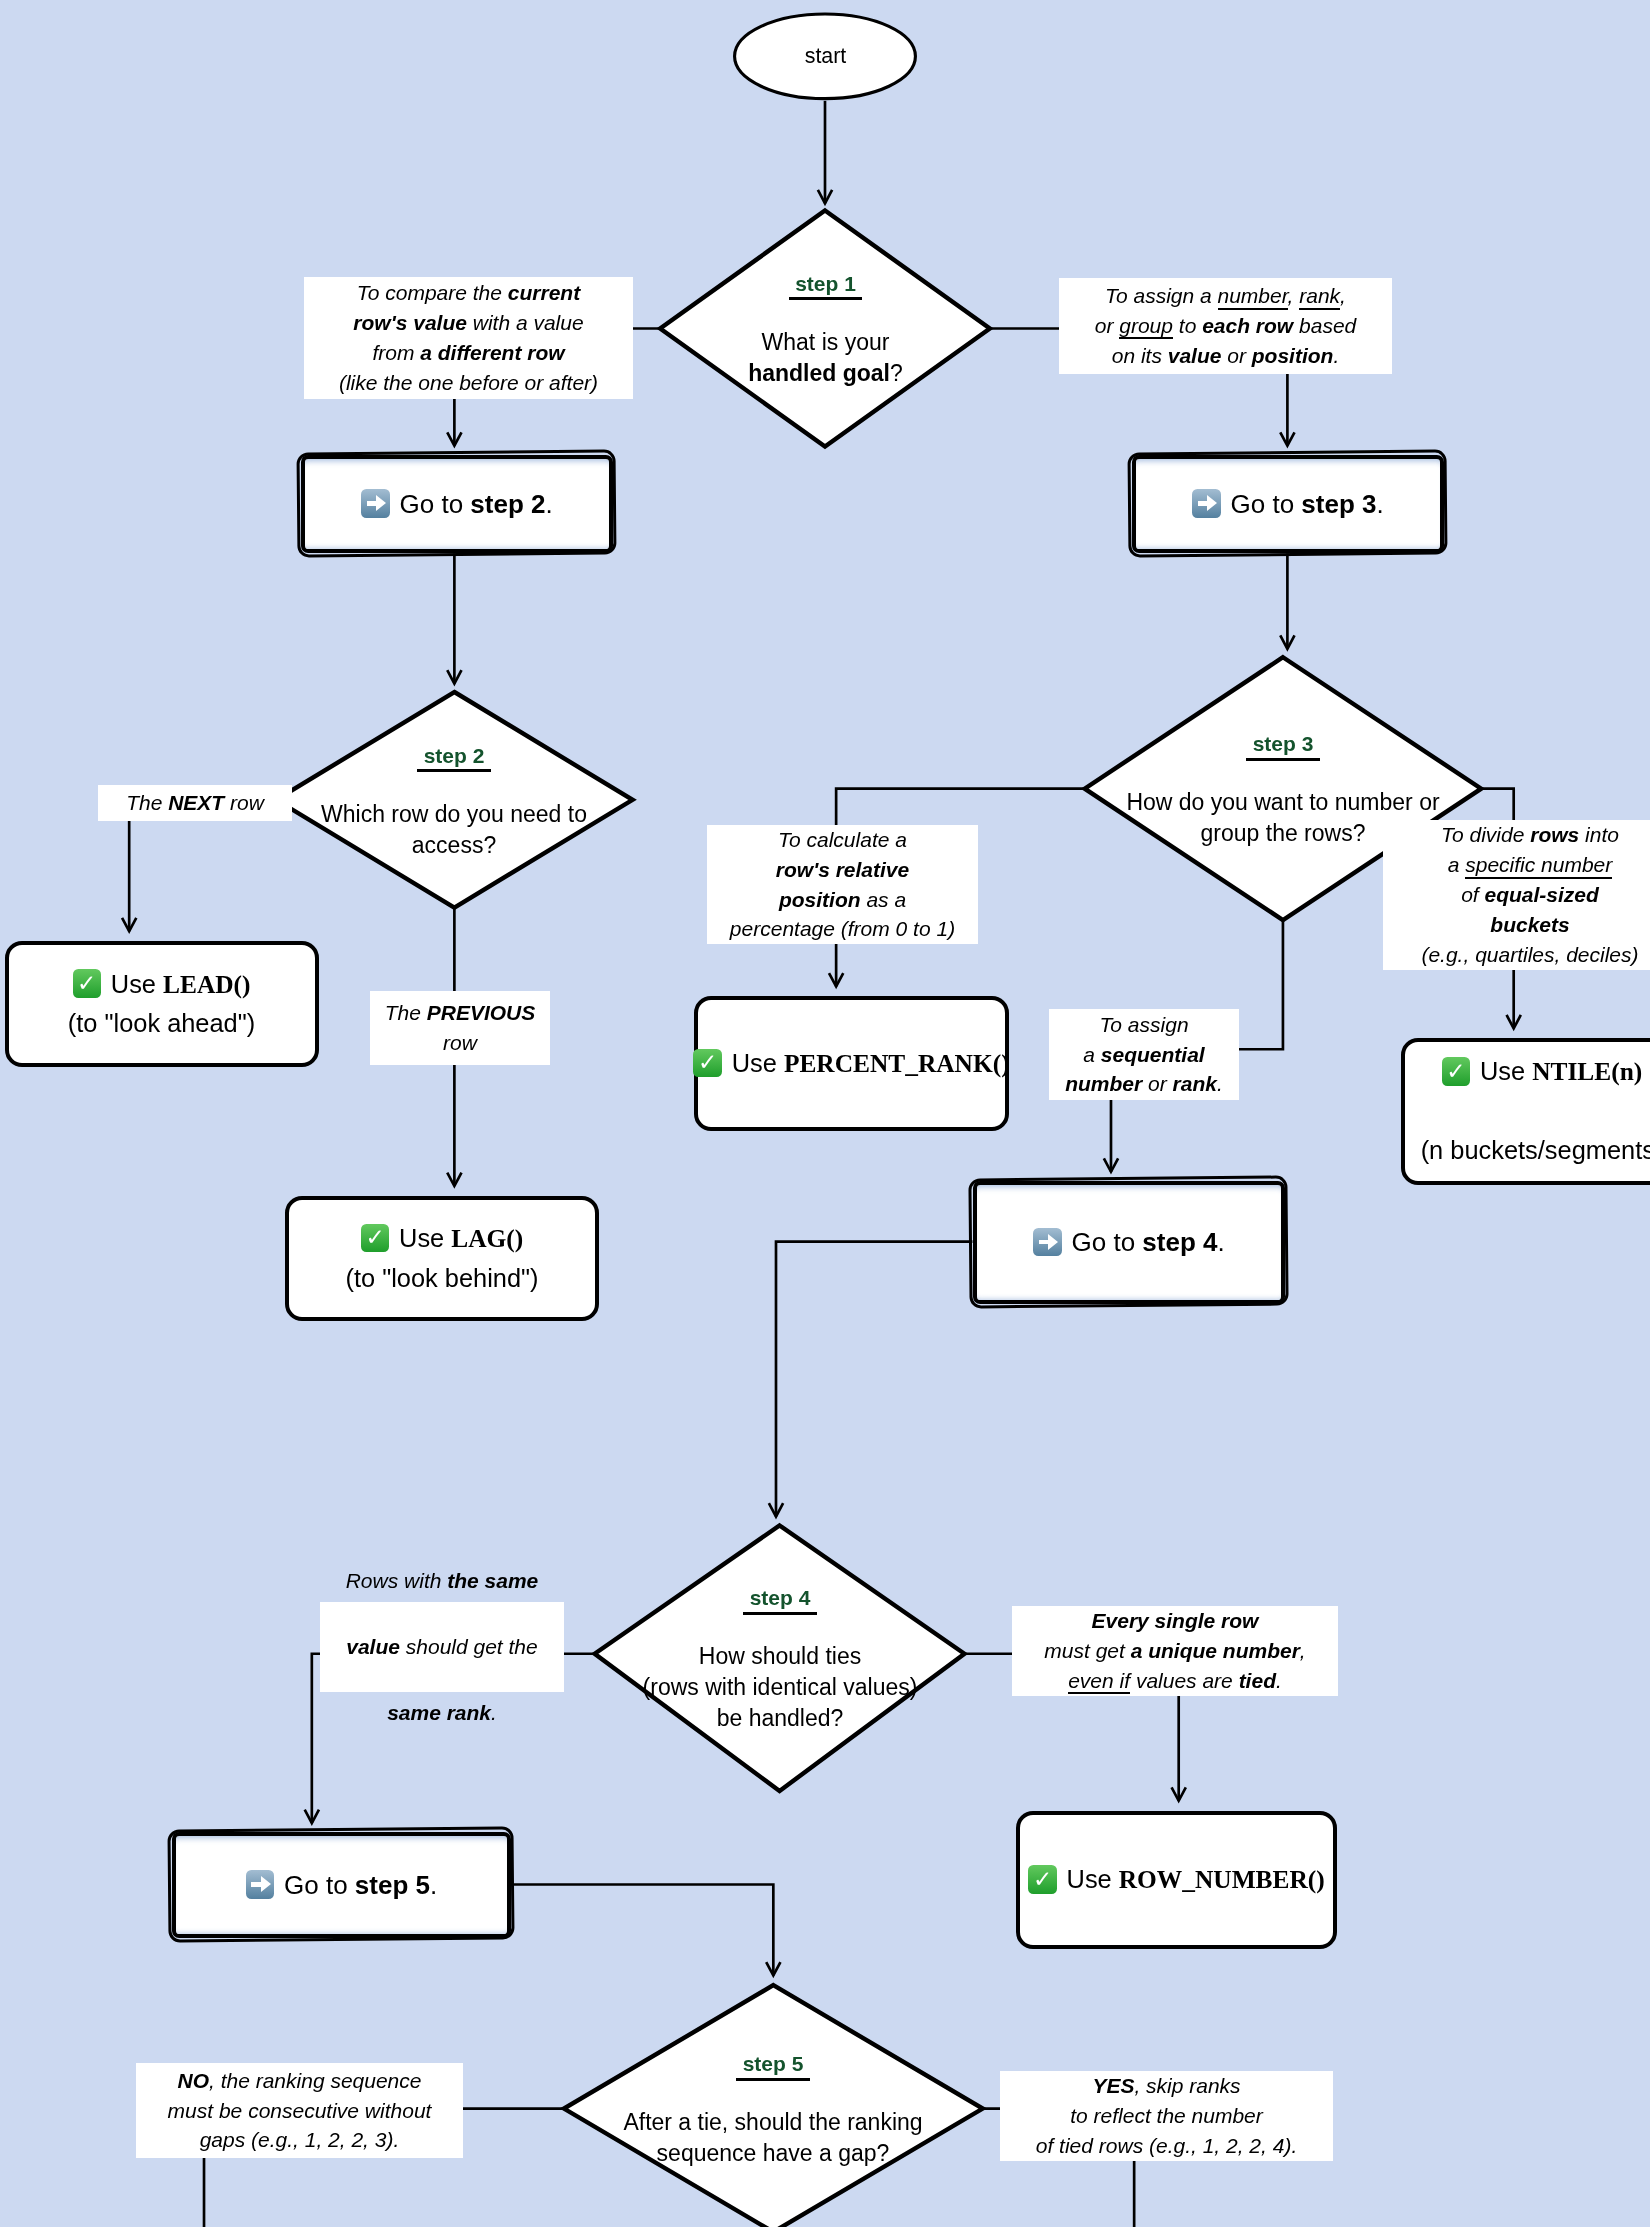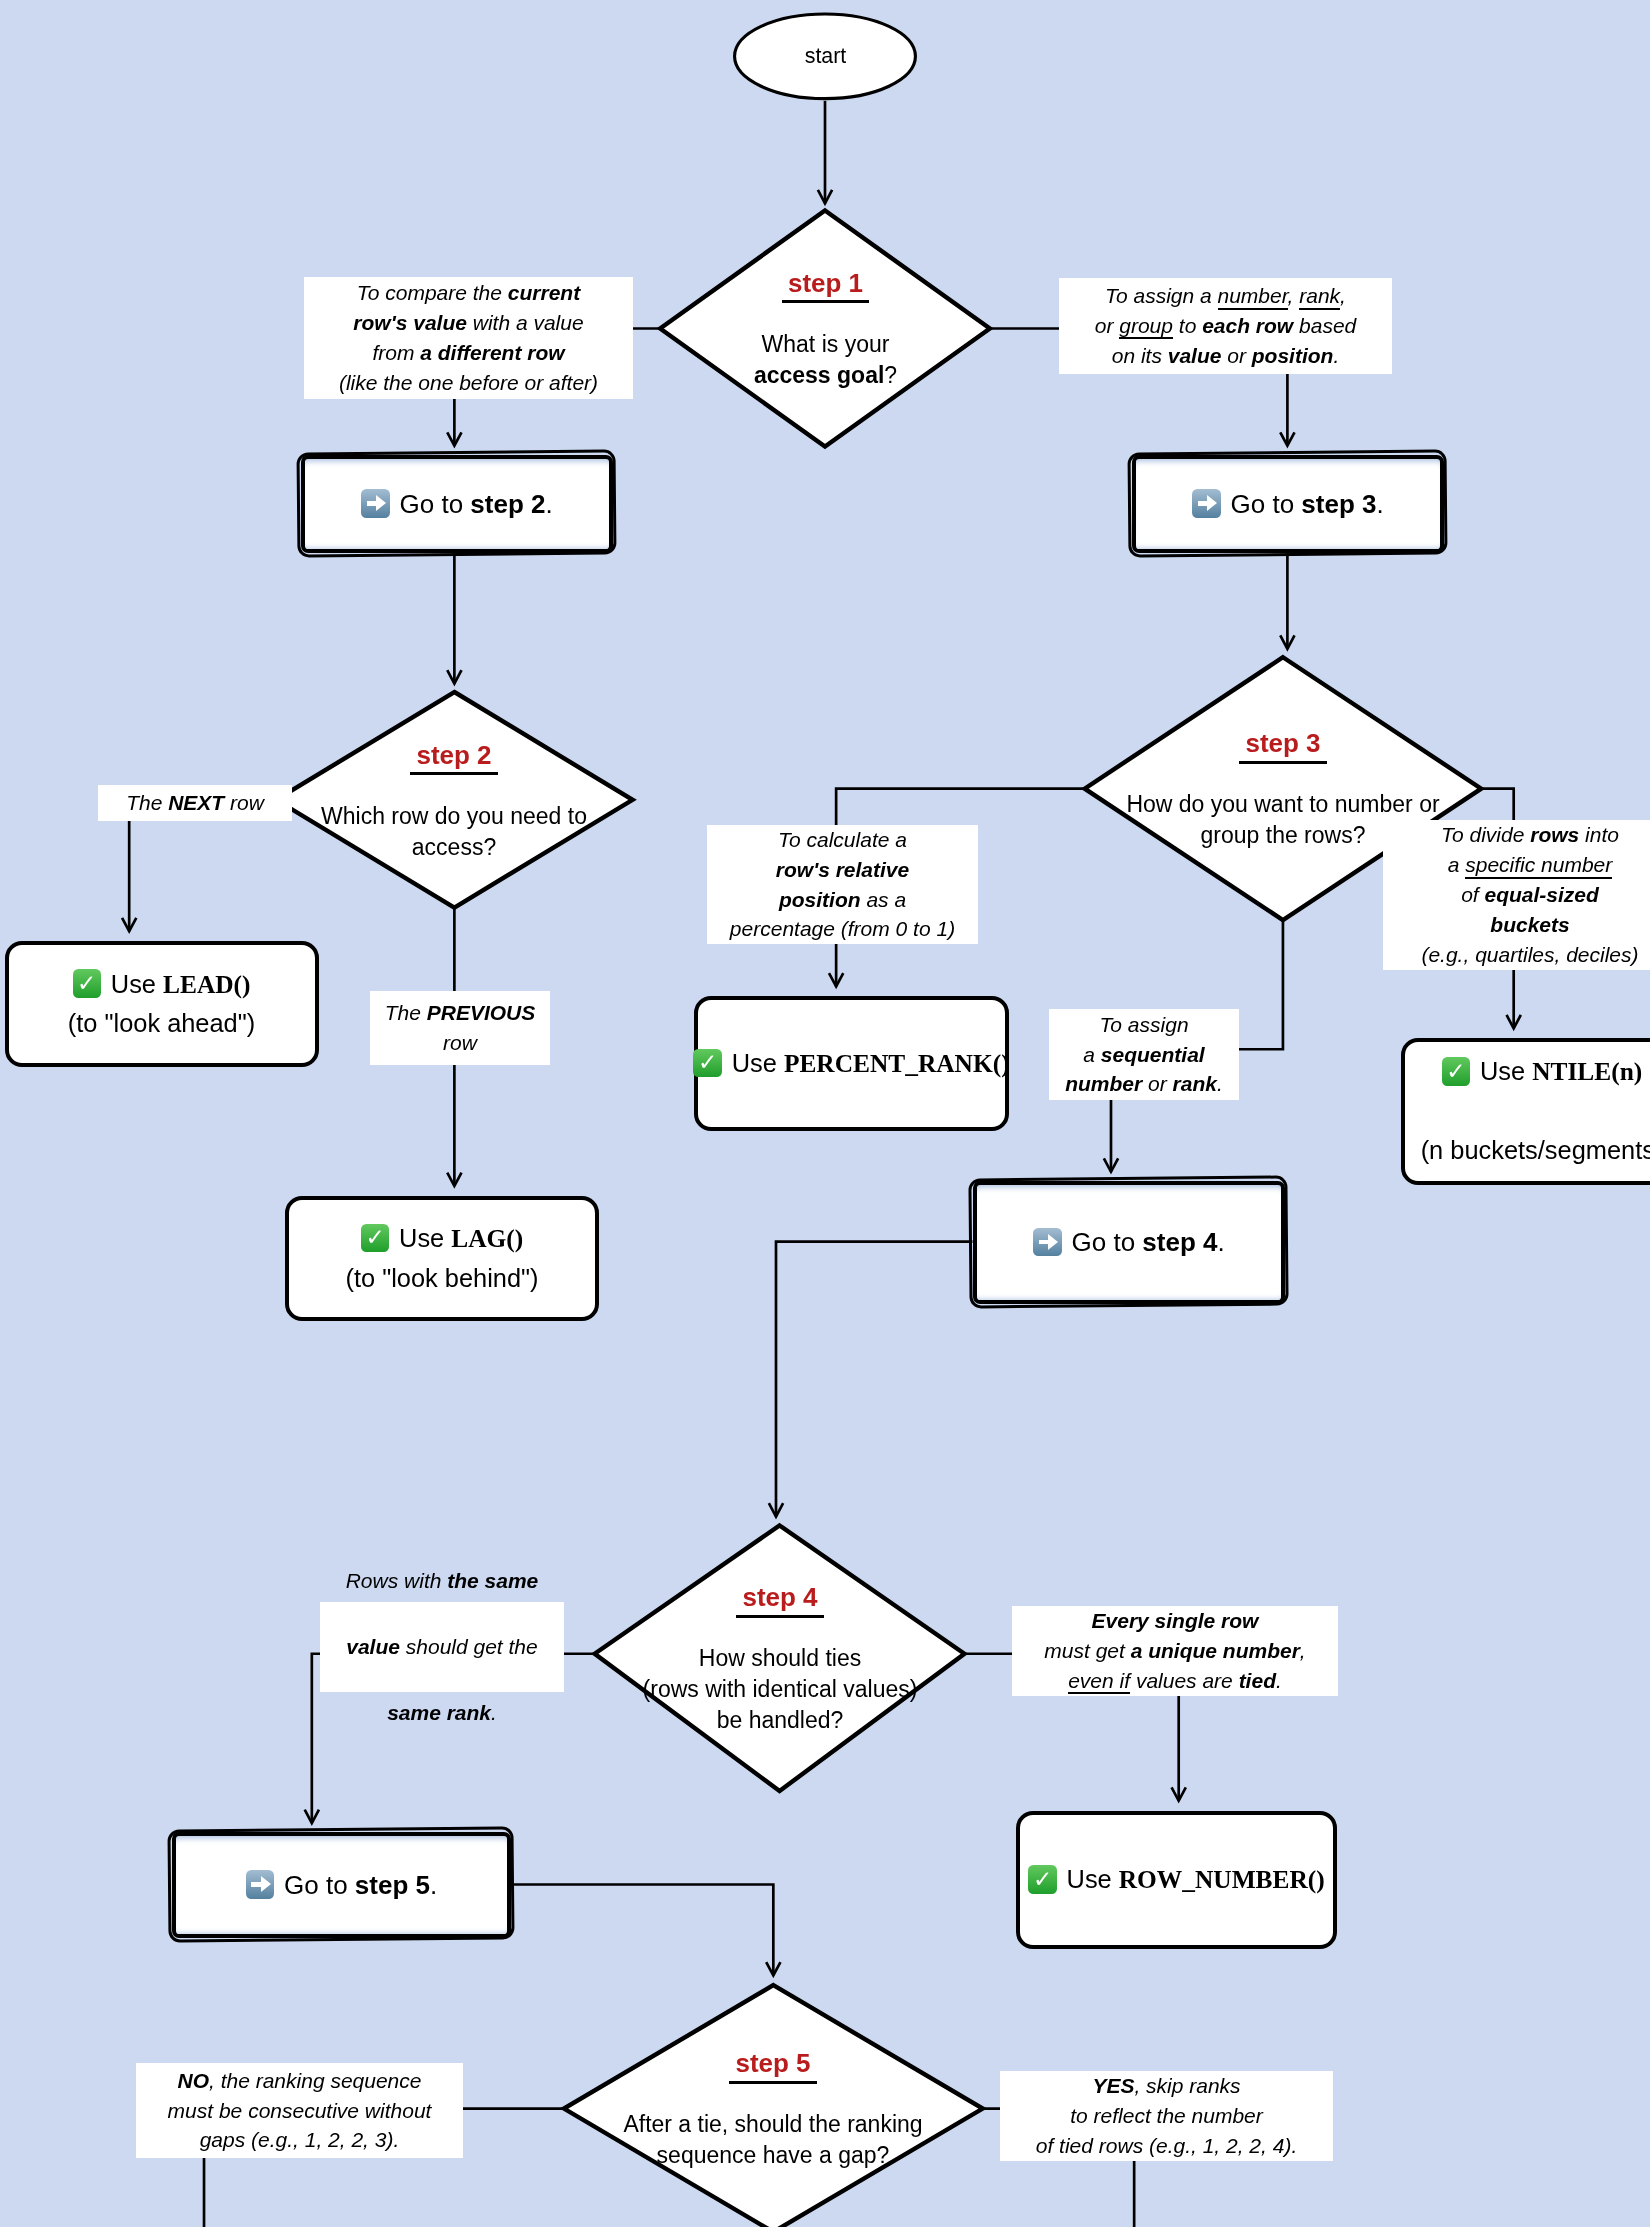--- a/index.html
+++ b/index.html
@@ -11,21 +11,21 @@
   }
   #canvas{position:absolute;inset:0;}
   svg.wires{position:absolute;left:0;top:0;z-index:1;}
   .node{position:absolute;z-index:2;display:flex;flex-direction:column;align-items:center;justify-content:center;text-align:center;box-sizing:border-box;}
   
   .lbl{background:#fff;font-style:italic;font-size:21px;line-height:1.42;z-index:3;}
   .lbl .tl{white-space:nowrap;}
   
   .dtext{background:transparent;font-size:23px;line-height:1.34;z-index:3;}
   .dtext .hdr{margin-bottom:28.5px;}
-  .step{color:#b91c1c;font-weight:bold;font-size:26px;border-bottom:3.1px solid #000;padding:0 6.2px 2.7px;}
+  .step{color:#14532d;font-weight:bold;font-size:21px;border-bottom:3.1px solid #000;padding:0 6.2px 2.7px;}
   
   .sketch{background:#fff;border:4px solid #000;border-radius:7.1px;font-size:26px;z-index:2;
           box-shadow:inset 0 8px 6.2px -6.2px rgba(140,170,215,.8), inset 0 -6.2px 5.3px -5.3px rgba(140,170,215,.6);}
   .sketch::before{content:"";position:absolute;inset:-7.6px;border:3.6px solid #000;border-radius:11.6px;transform:rotate(-0.55deg);pointer-events:none;}
   .sketch .tl{white-space:nowrap;}
   
   .rbox{background:#fff;border:4.5px solid #000;border-radius:17px;font-size:25.4px;line-height:1.55;z-index:2;}
   .rbox .tl{white-space:nowrap;}
   .b{font-weight:bold;}
   .u{border-bottom:2.2px solid #000;padding-bottom:0.4px;}
@@ -80,21 +80,21 @@
   </svg>
 
   <div class="node" style="left:735px;top:14px;width:181px;height:85px;font-size:21.4px;">
       <span>start</span>
     </div>
 
   <div class="node dtext" style="left:674px;top:210px;width:303px;height:236px;">
     <div class="hdr"><span class="step">step 1</span></div>
     <div>
         <div class="tl"><span>What is your</span></div>
-        <div class="tl"><span class="b">access goal</span><span>?</span></div>
+        <div class="tl"><span class="b">handled goal</span><span>?</span></div>
       </div>
   </div>
   <div class="node dtext" style="left:307px;top:692px;width:294px;height:216px;">
     <div class="hdr"><span class="step">step 2</span></div>
     <div>
         <div class="tl"><span>Which row do you need to</span></div>
         <div class="tl"><span>access?</span></div>
       </div>
   </div>
   <div class="node dtext" style="left:1116px;top:657px;width:334px;height:263px;">

